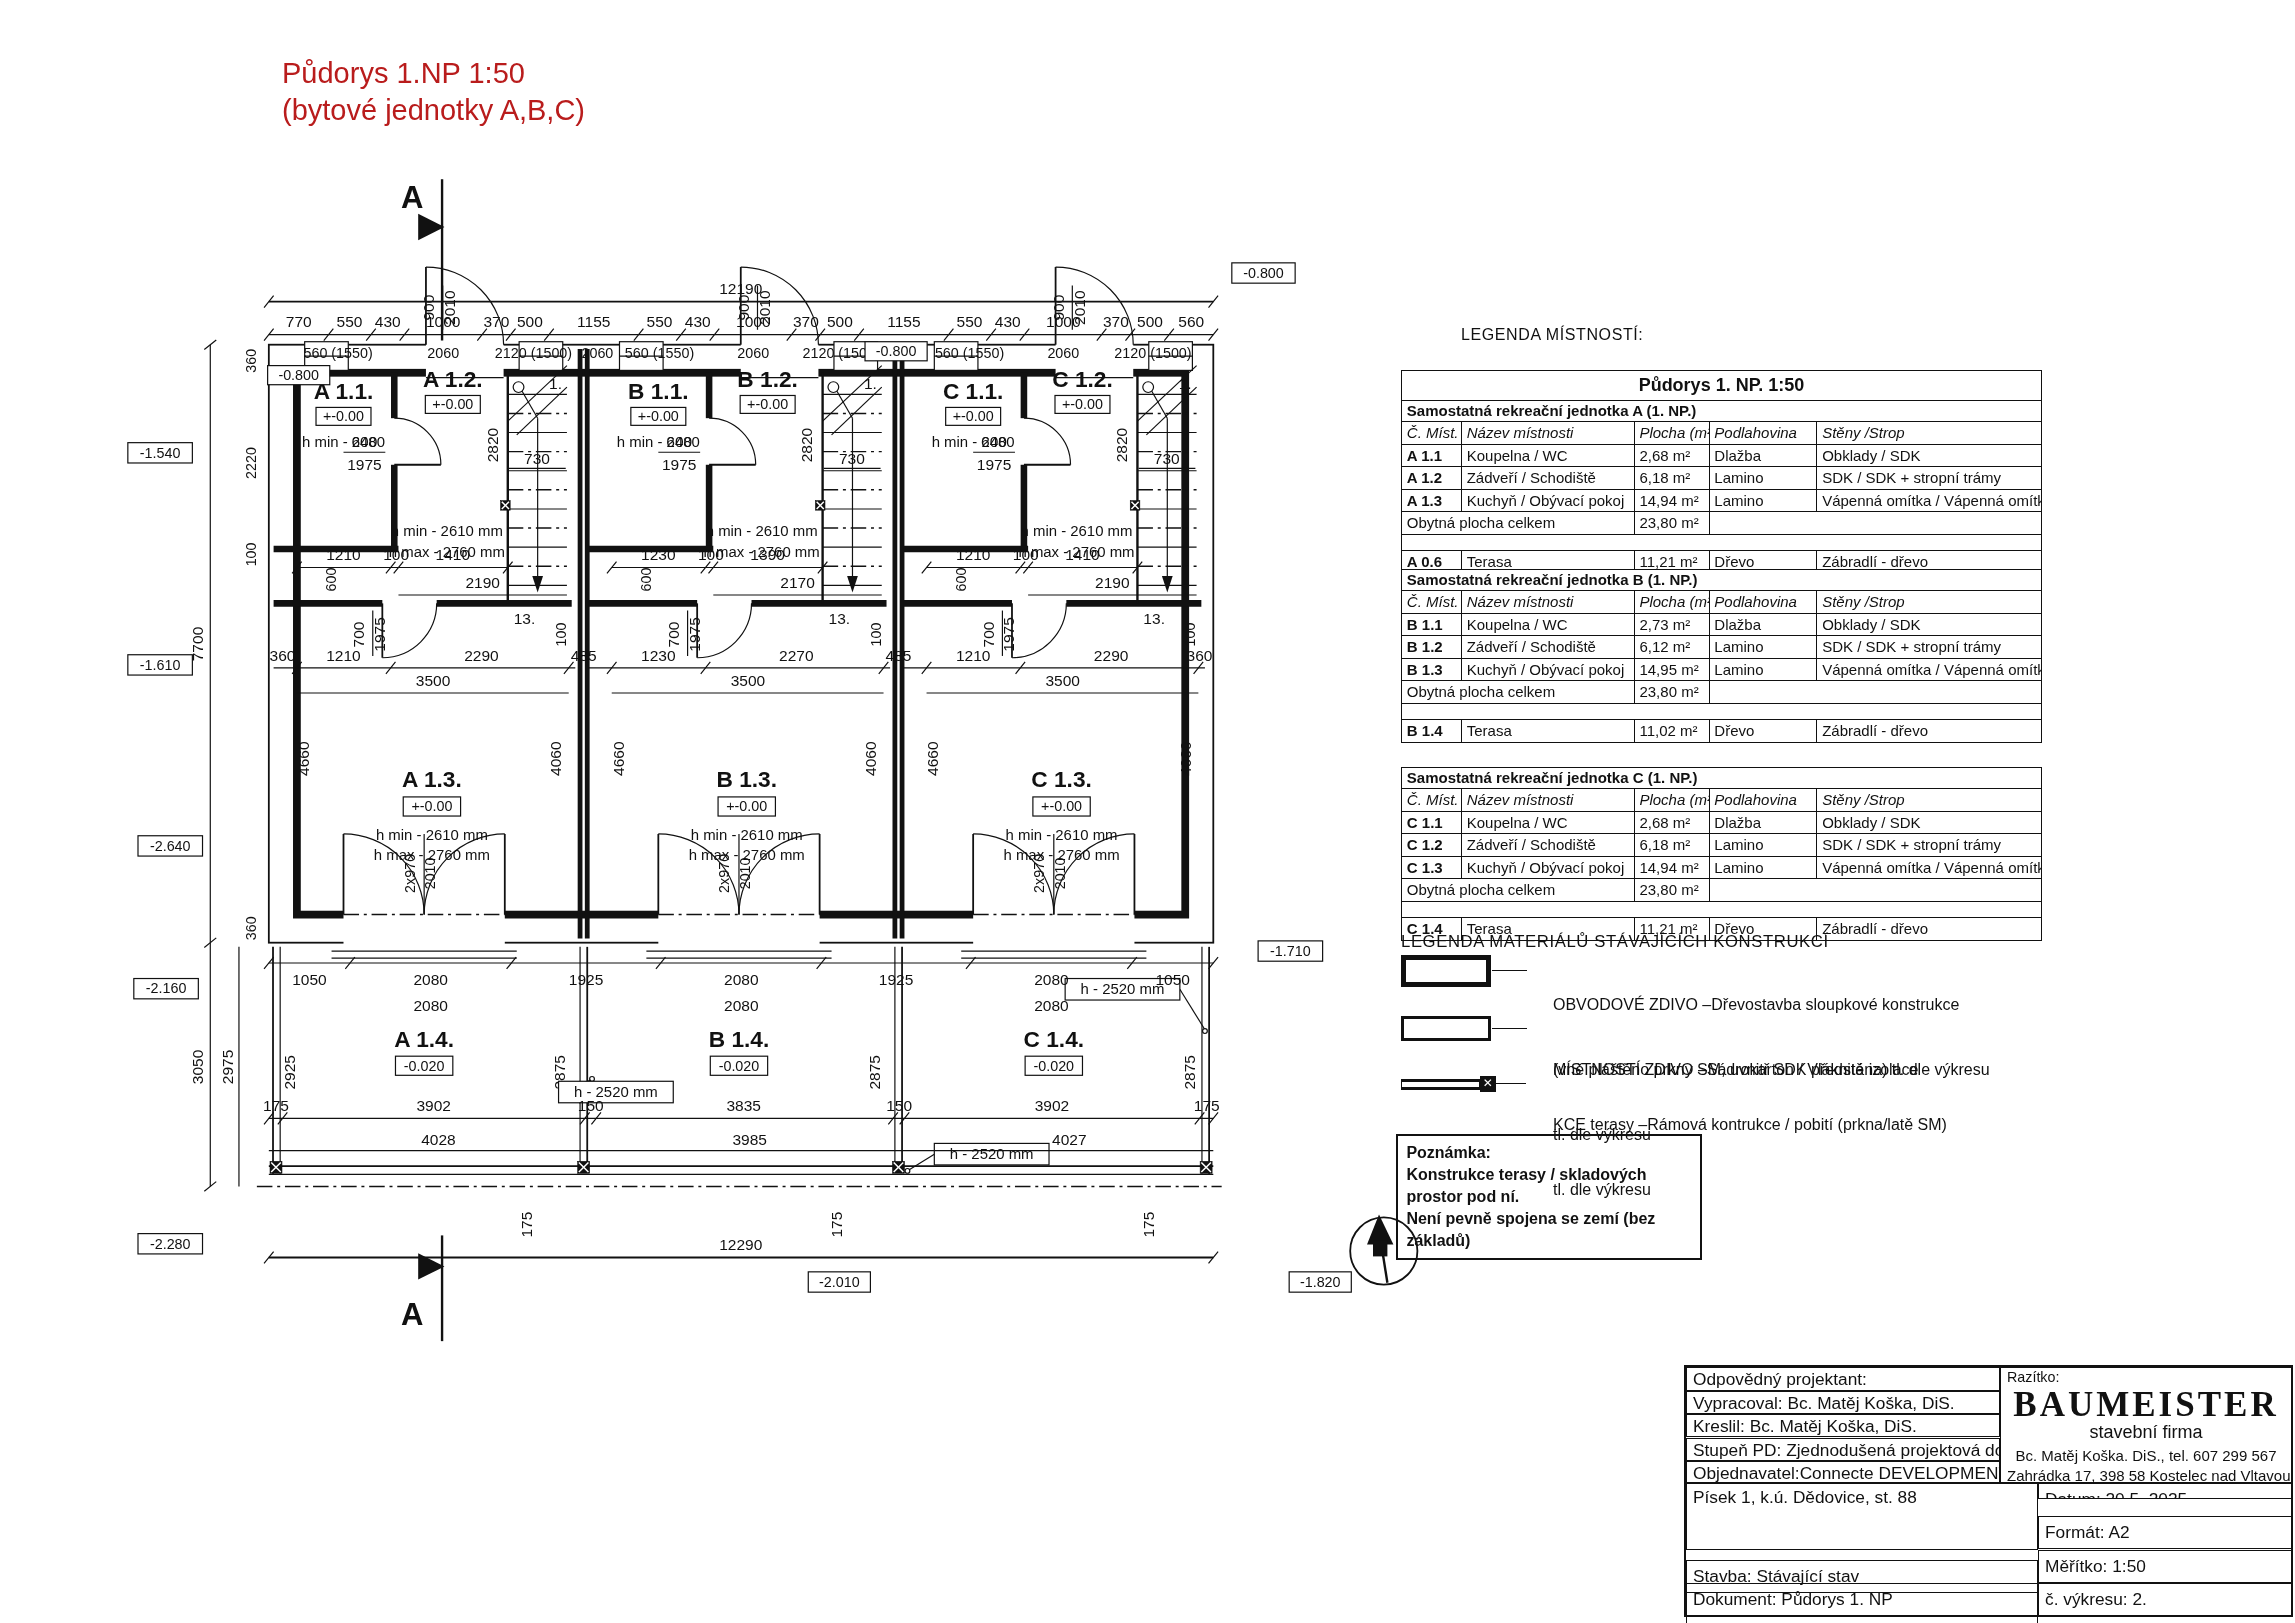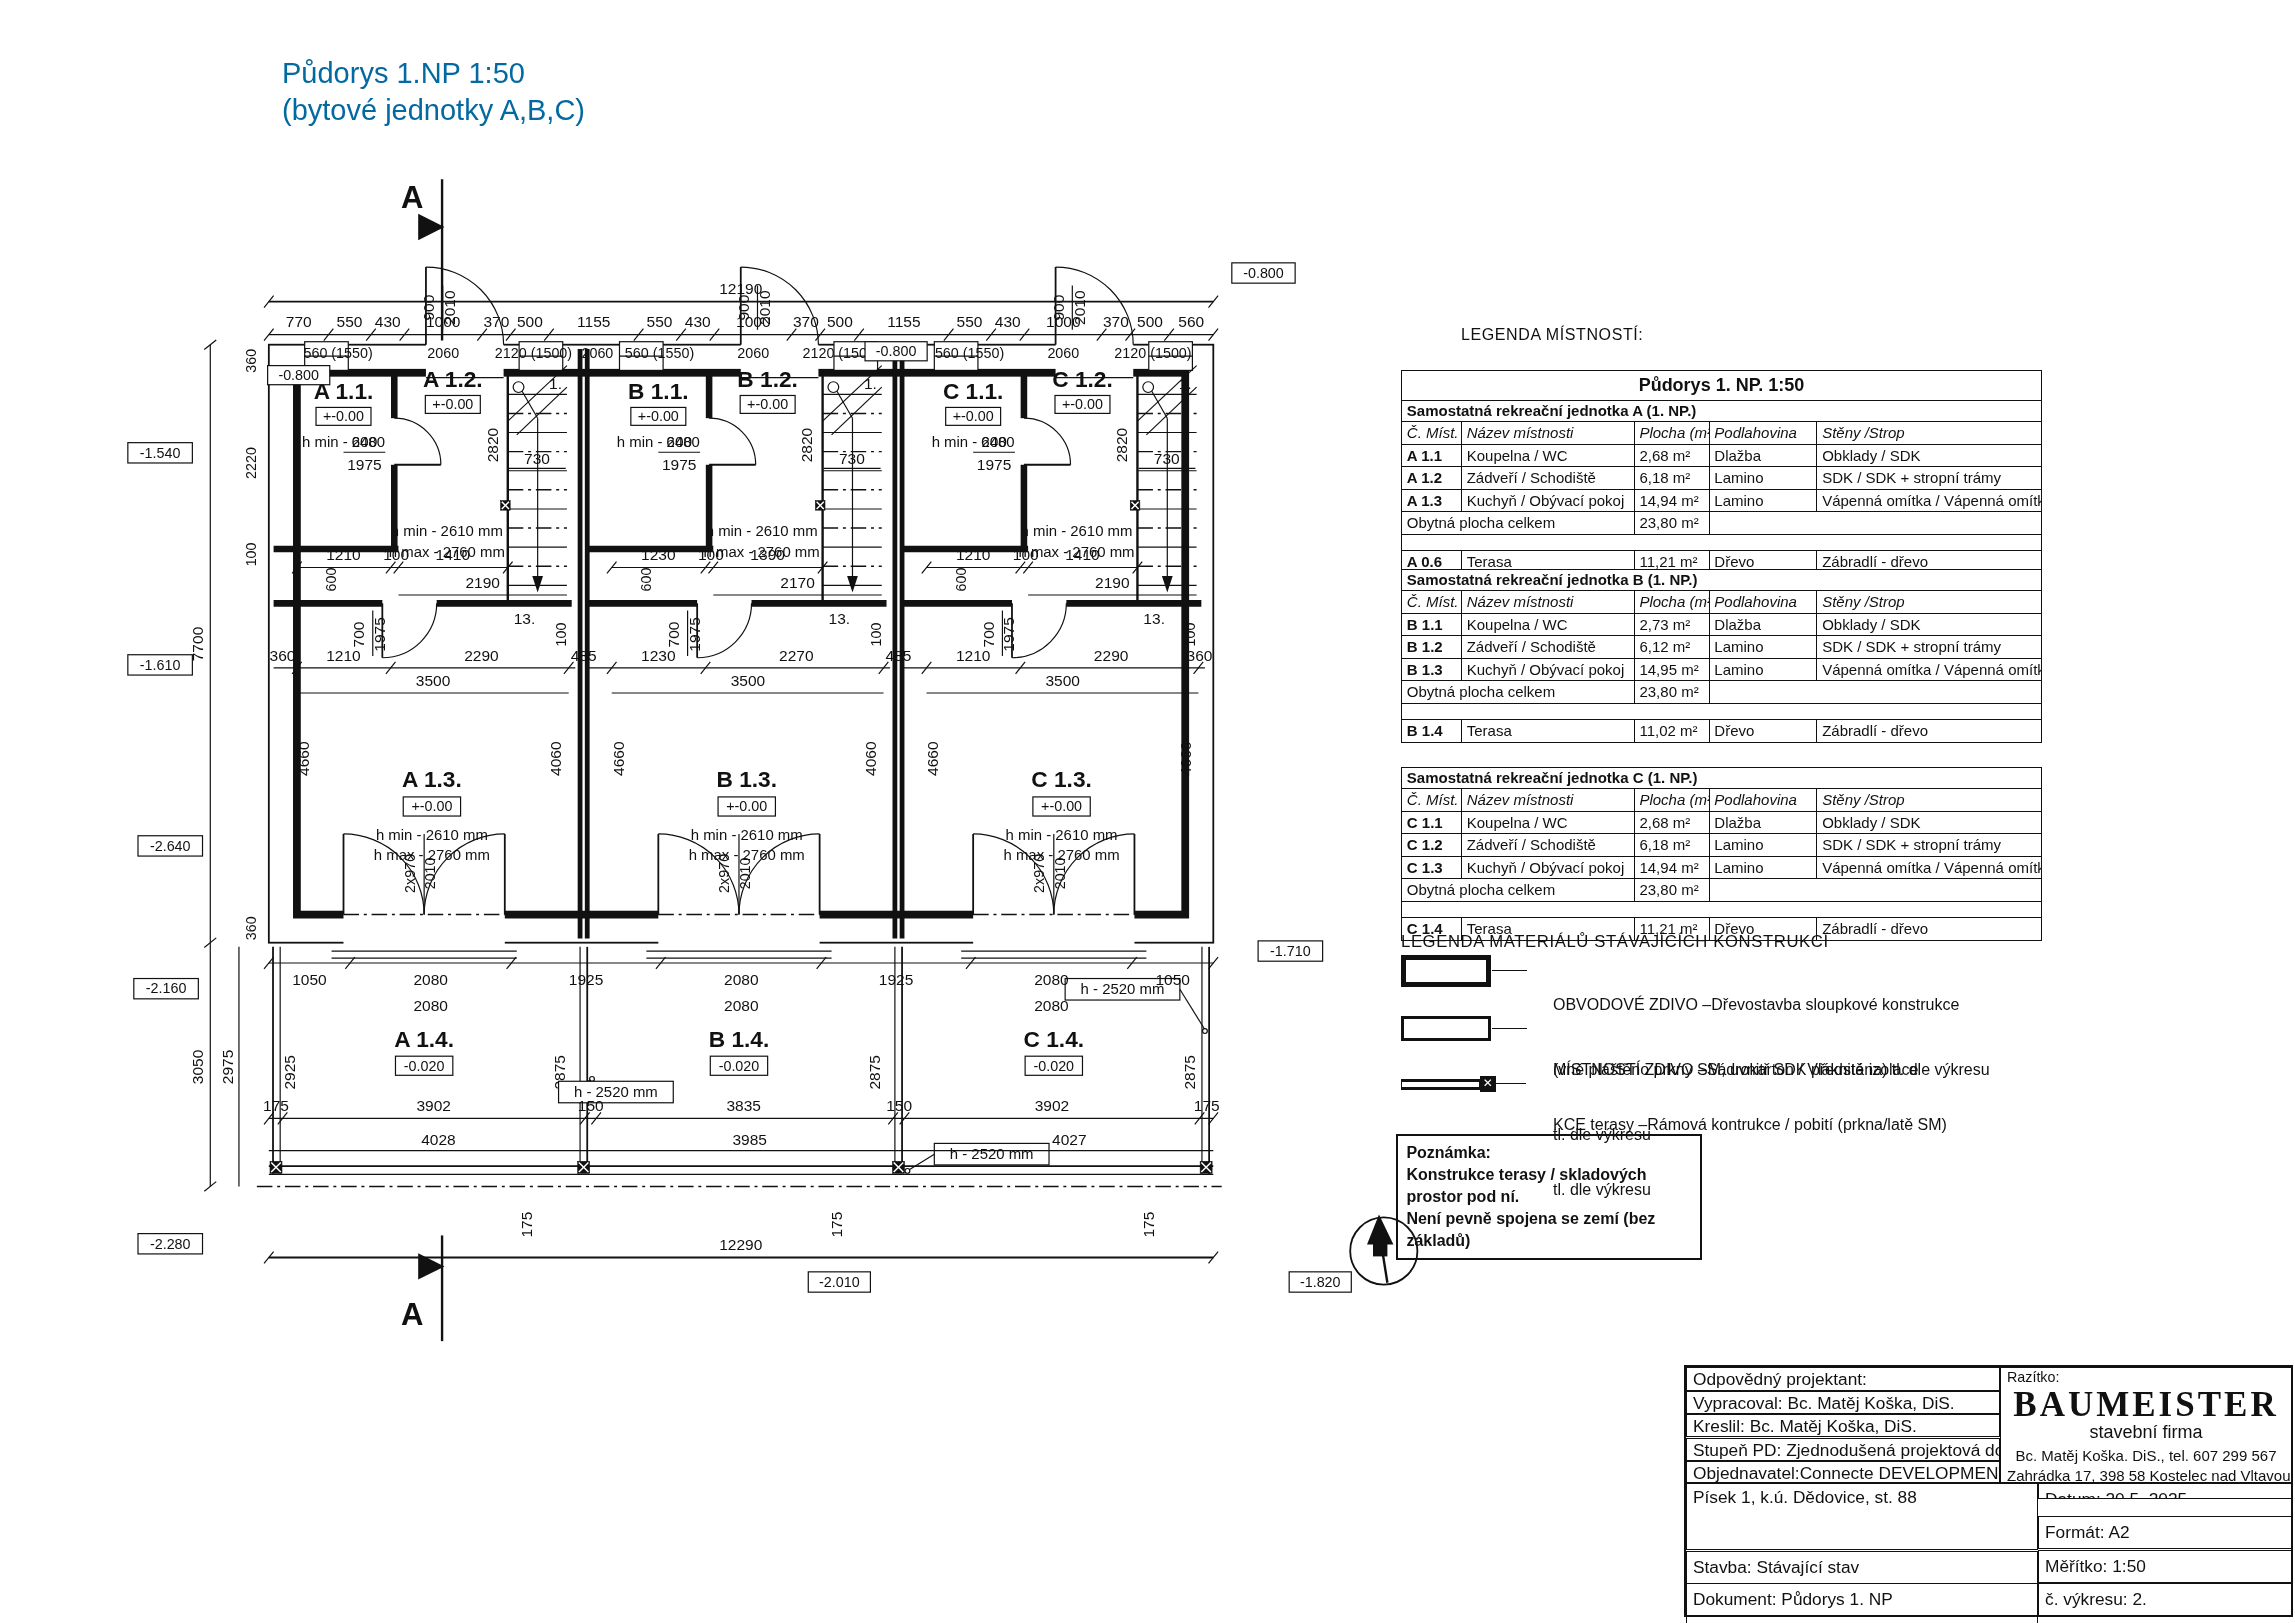--- a/index.html
+++ b/index.html
@@ -1,20 +1,20 @@
 <!DOCTYPE html>
 <html style="font-size:9.6px"><head>
 <meta charset="utf-8">
 <style>
   html,body{margin:0;padding:0;background:#e8e8e8;}
   #sheet{position:relative;width:2295px;height:1623px;background:#ffffff;
          font-family:"Liberation Sans",sans-serif;color:#111;overflow:hidden;}
   .abs{position:absolute;}
   
-  #drawTitle{left:282px;top:55px;font-size:29px;line-height:37px;color:#0369a1;}
+  #drawTitle{left:282px;top:55px;font-size:29px;line-height:37px;color:#b91c1c;}
   
   #planSvg{left:0;top:0;}
   
   .thin{stroke:#111;stroke-width:2;fill:none;}
   .w3{stroke:#111;stroke-width:3;fill:none;}
   .w13{stroke:#111;stroke-width:13;fill:none;}
   .w11{stroke:#111;stroke-width:11;fill:none;}
   .w8{stroke:#111;stroke-width:8;fill:none;}
   .w4{stroke:#111;stroke-width:4;fill:none;}
   .dash{stroke:#111;stroke-width:2.5;fill:none;stroke-dasharray:26 8 5 8;}
@@ -827,21 +827,21 @@
       <div class="brandSub">stavební firma</div>
       <div class="addr">
         <div>Bc. Matěj Koška. DiS., tel. 607 299 567</div>
         <div>Zahrádka 17, 398 58 Kostelec nad Vltavou</div>
 
       </div>
     </div>
     <div class="tb" style="left:0;top:116px;width:352px;height:67px;white-space:normal;line-height:24px">
       <div>Písek 1,  k.ú. Dědovice, st. 88</div>
     </div>
-    <div class="tb" style="left:0;top:184px;width:352px;height:33px;line-height:29px">Stavba: Stávající stav</div>
+    <div class="tb" style="left:0;top:193px;width:352px;height:33px;line-height:29px">Stavba: Stávající stav</div>
     <div class="tb" style="left:0;top:216px;width:352px;height:42px;line-height:29px">Dokument: Půdorys 1. NP</div>
     <div class="tb" style="left:352px;top:116px;width:255px;height:16px;line-height:29px">Datum:  20.5. 2025</div>
     <div class="tb" style="left:352px;top:149px;width:255px;height:33px;line-height:29px">Formát:  A2</div>
     <div class="tb" style="left:352px;top:183px;width:255px;height:33px;line-height:29px">Měřítko:  1:50</div>
     <div class="tb" style="left:352px;top:216px;width:255px;height:33px;line-height:29px">č. výkresu: 2.</div>
   </div>
 
 </div>
 
 

